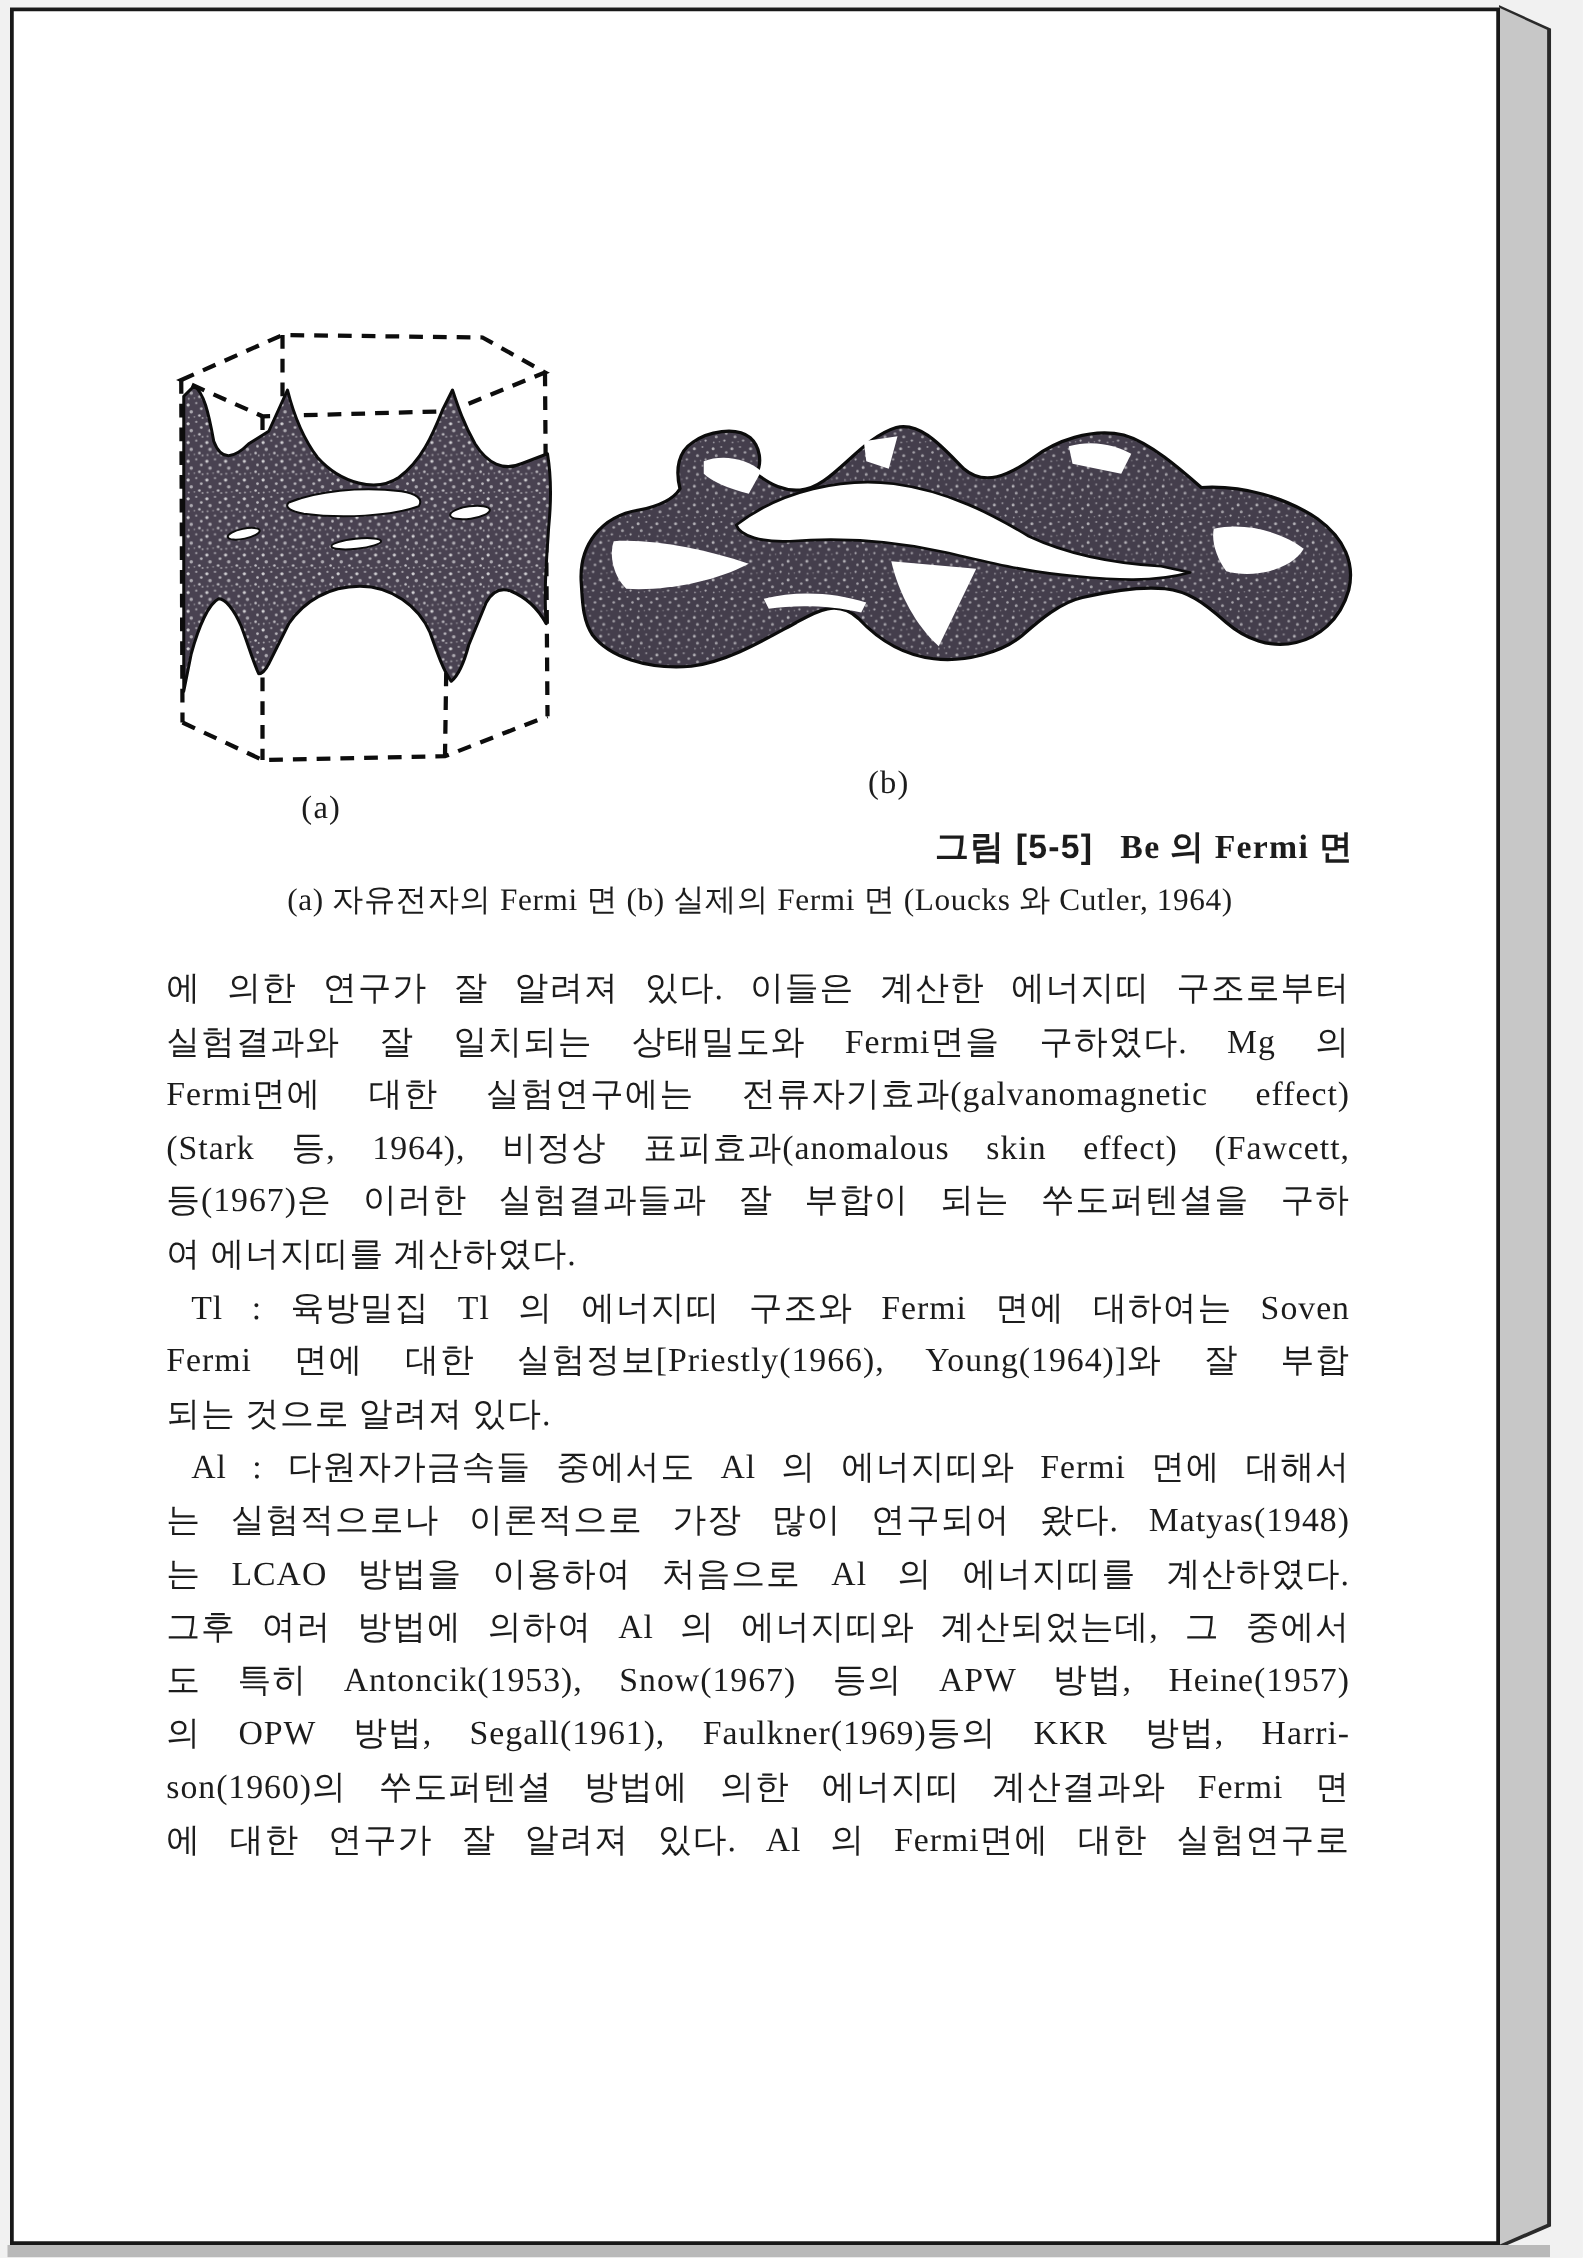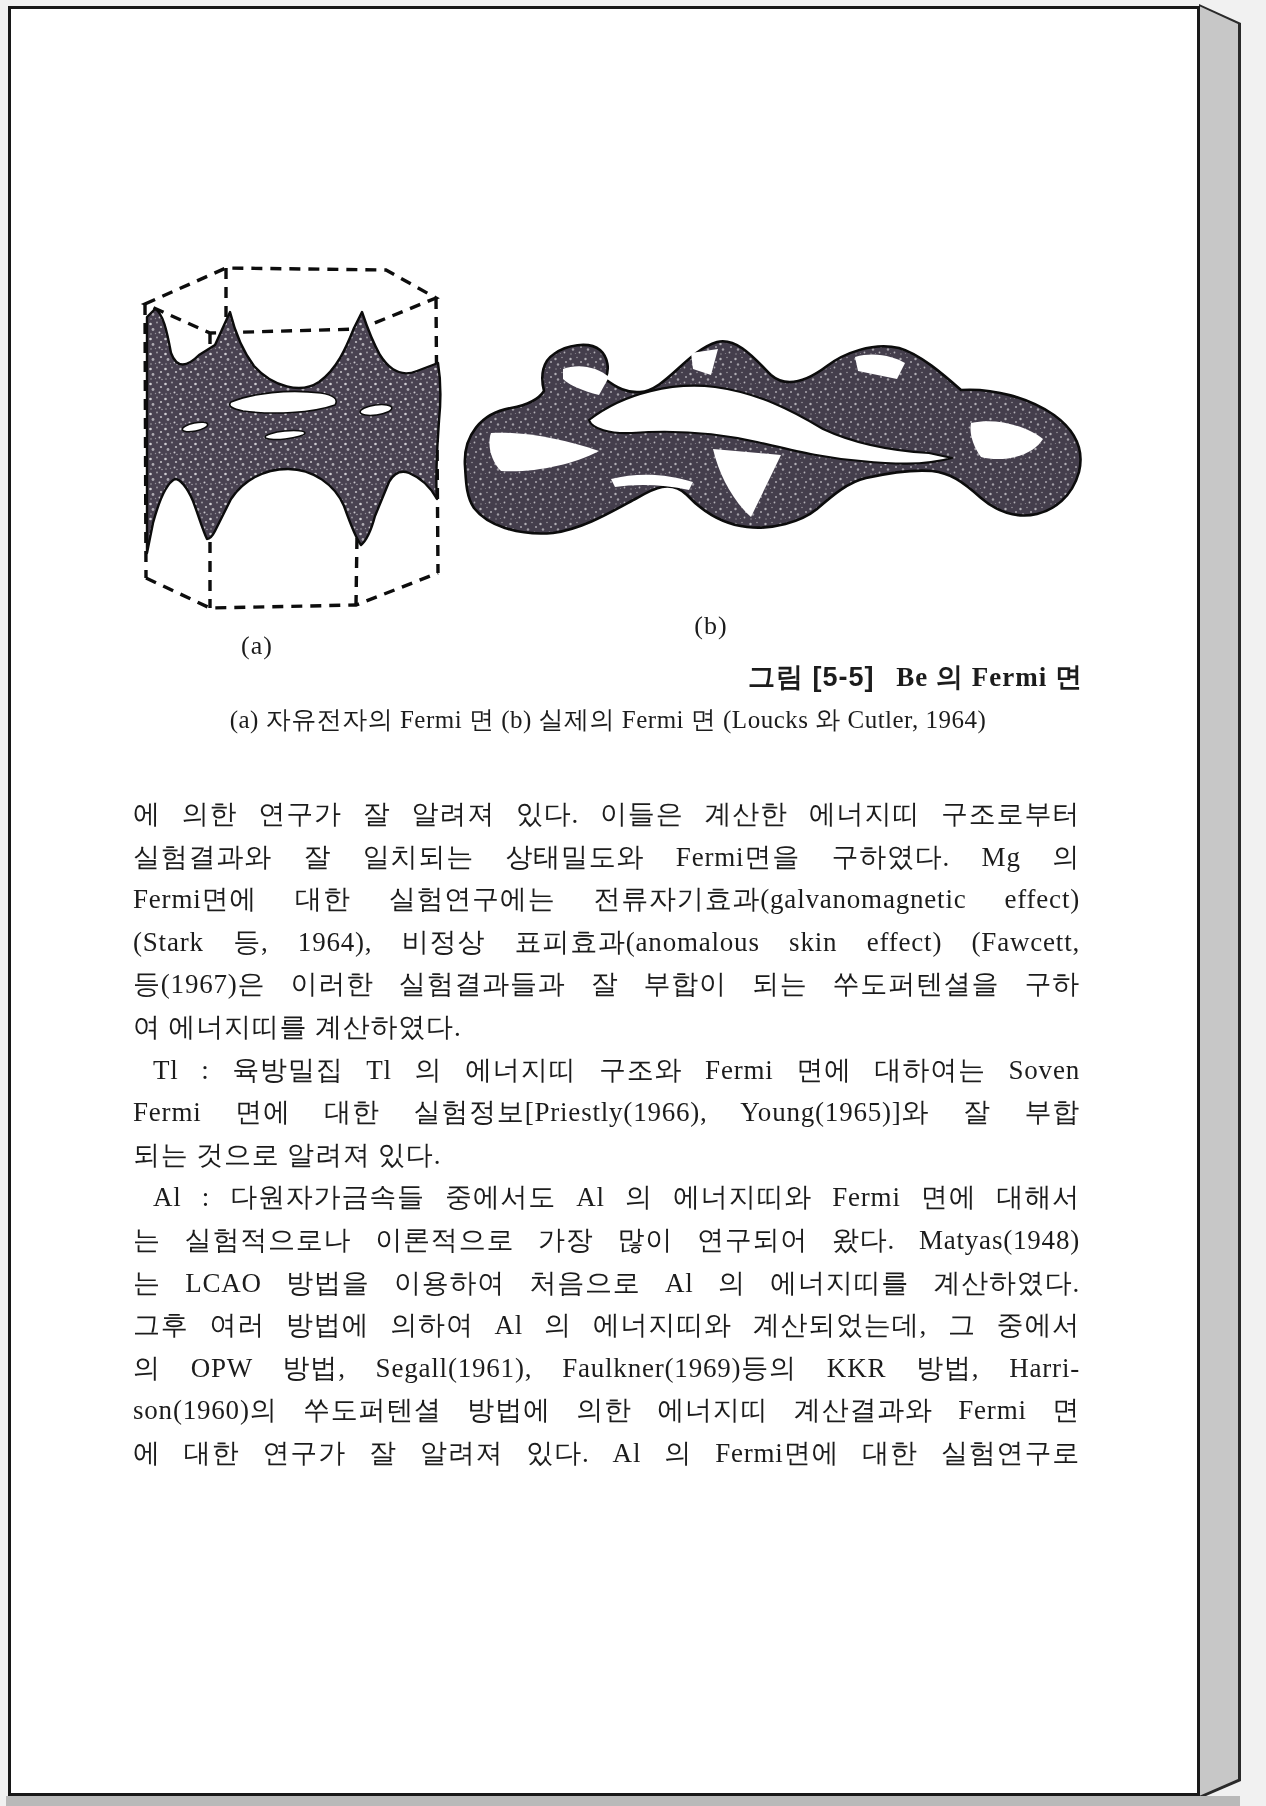--- a/index.html
+++ b/index.html
@@ -18,21 +18,21 @@
   .fig-a{position:absolute;left:92px;top:192px;width:352px;height:418px;}
   .fig-b{position:absolute;left:392px;top:272px;width:690px;height:272px;}
   .lab{position:absolute;width:140px;text-align:center;font-size:26px;letter-spacing:1px;}
   .lab-a{left:176px;top:622px;}
   .lab-b{left:630px;top:602px;}
   .cap1{position:absolute;left:122px;top:650px;width:950px;text-align:right;font-size:27px;letter-spacing:1px;}
   .cap-no{font-family:"Liberation Sans","DejaVu Sans",sans-serif;font-weight:bold;margin-right:14px;}
   .cap-tt{font-weight:600;}
   .cap2{position:absolute;left:112px;top:694px;width:970px;text-align:center;font-size:25px;letter-spacing:0.5px;}
   
-  .bodytext{position:absolute;left:122px;top:784px;width:947px;}
+  .bodytext{position:absolute;left:122px;top:760px;width:947px;}
   .line{height:42.6px;line-height:42.6px;font-size:27px;letter-spacing:0.8px;
         text-align:justify;text-align-last:justify;white-space:nowrap_;}
   .line.end{text-align-last:left;}
   .line.indent{text-indent:20px;font-family:Liberation Serif, serif;}
   .footer{position:absolute;left:122px;top:1600px;width:947px;text-align:right;
           font-size:27px;font-weight:600;letter-spacing:2px;}
   .footer .pageno{margin-left:26px;font-weight:600;}
 </style>
 </head>
 <body>
@@ -138,26 +138,27 @@
     <div class="cap2">(a) 자유전자의 Fermi 면   (b) 실제의 Fermi 면 (Loucks 와 Cutler, 1964)</div>
 
     <div class="bodytext">
       <div class="line">에 의한 연구가 잘 알려져 있다. 이들은 계산한 에너지띠 구조로부터</div>
       <div class="line">실험결과와 잘 일치되는 상태밀도와 Fermi면을 구하였다. Mg 의</div>
       <div class="line">Fermi면에 대한 실험연구에는 전류자기효과(galvanomagnetic effect)</div>
       <div class="line">(Stark 등, 1964), 비정상 표피효과(anomalous skin effect) (Fawcett,</div>
       <div class="line">등(1967)은 이러한 실험결과들과 잘 부합이 되는 쑤도퍼텐셜을 구하</div>
       <div class="line end">여 에너지띠를 계산하였다.</div>
       <div class="line indent">Tl : 육방밀집 Tl 의 에너지띠 구조와 Fermi 면에 대하여는 Soven</div>
-      <div class="line">Fermi 면에 대한 실험정보[Priestly(1966), Young(1965)]와 잘 부합</div>
+      <div class="line">Fermi 면에 대한 실험정보[Priestly(1966), Young(1964)]와 잘 부합</div>
       <div class="line end">되는 것으로 알려져 있다.</div>
       <div class="line indent">Al : 다원자가금속들 중에서도 Al 의 에너지띠와 Fermi 면에 대해서</div>
       <div class="line">는 실험적으로나 이론적으로 가장 많이 연구되어 왔다. Matyas(1948)</div>
       <div class="line">는 LCAO 방법을 이용하여 처음으로 Al 의 에너지띠를 계산하였다.</div>
       <div class="line">그후 여러 방법에 의하여 Al 의 에너지띠와 계산되었는데, 그 중에서</div>
+      <div class="line">도 특히 Antoncik(1953), Snow(1967) 등의 APW 방법, Heine(1957)</div>
       <div class="line">의 OPW 방법, Segall(1961), Faulkner(1969)등의 KKR 방법, Harri-</div>
       <div class="line">son(1960)의 쑤도퍼텐셜 방법에 의한 에너지띠 계산결과와 Fermi 면</div>
       <div class="line">에 대한 연구가 잘 알려져 있다. Al 의 Fermi면에 대한 실험연구로</div>
     </div>
 
 
   </div>
 </div>
 
 </body></html>

